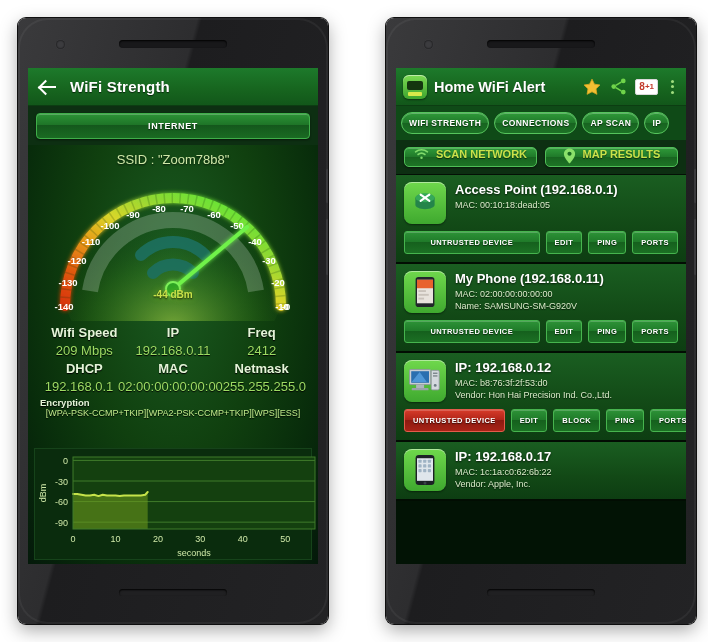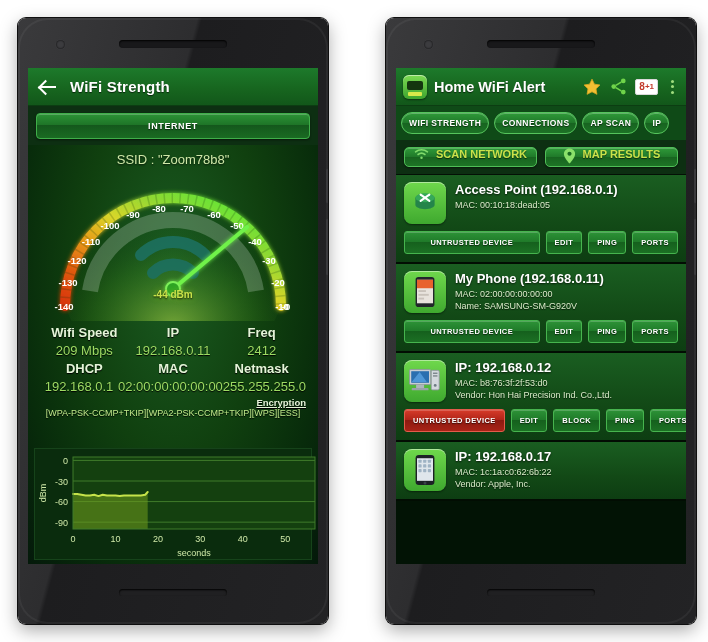--- a/index.html
+++ b/index.html
@@ -80,22 +80,22 @@
   .gauge-val { position:absolute; left:0; right:0; top:120px; text-align:center;
                color:#c9e24a; font-size:10px; font-weight:bold;
                text-shadow:0 0 6px rgba(160,220,40,.6), 0 1px 2px #000; }
 
   
   .info { padding:2px 12px 0; }
   .info-row { display:flex; }
   .info-cell { flex:1; text-align:center; font-size:13px; padding:1.5px 0; }
   .info-head { color:#e4f5d8; font-weight:bold; text-shadow:0 1px 1px #000; }
   .info-val  { color:#9ddb63; text-shadow:0 1px 1px #000; }
-  .enc-head { text-align:right; color:#e4f5d8; font-weight:bold; font-size:9.5px; padding-top:2px;
-              text-shadow:0 1px 1px #000;text-decoration:underline;}
+  .enc-head { text-align:left; color:#e4f5d8; font-weight:bold; font-size:9.5px; padding-top:2px;
+              text-shadow:0 1px 1px #000;}
   .enc-val  { text-align:center; color:#bfe88a; font-size:9px; padding-bottom:2px;
               text-shadow:0 1px 1px #000; white-space:nowrap;}
 
   .chart-box { position:absolute; left:6px; right:6px; bottom:4px; height:112px;
                background:#0a2c0d; border:1px solid #16431a; }
   .chart-box svg { display:block; }
 
   
   .appbar2 { height:38px; background: linear-gradient(#1d7a2b, #17661f 55%, #12571a);
     display:flex; align-items:center; padding:0 7px; gap:7px; border-bottom:1px solid #0c3d12; }

